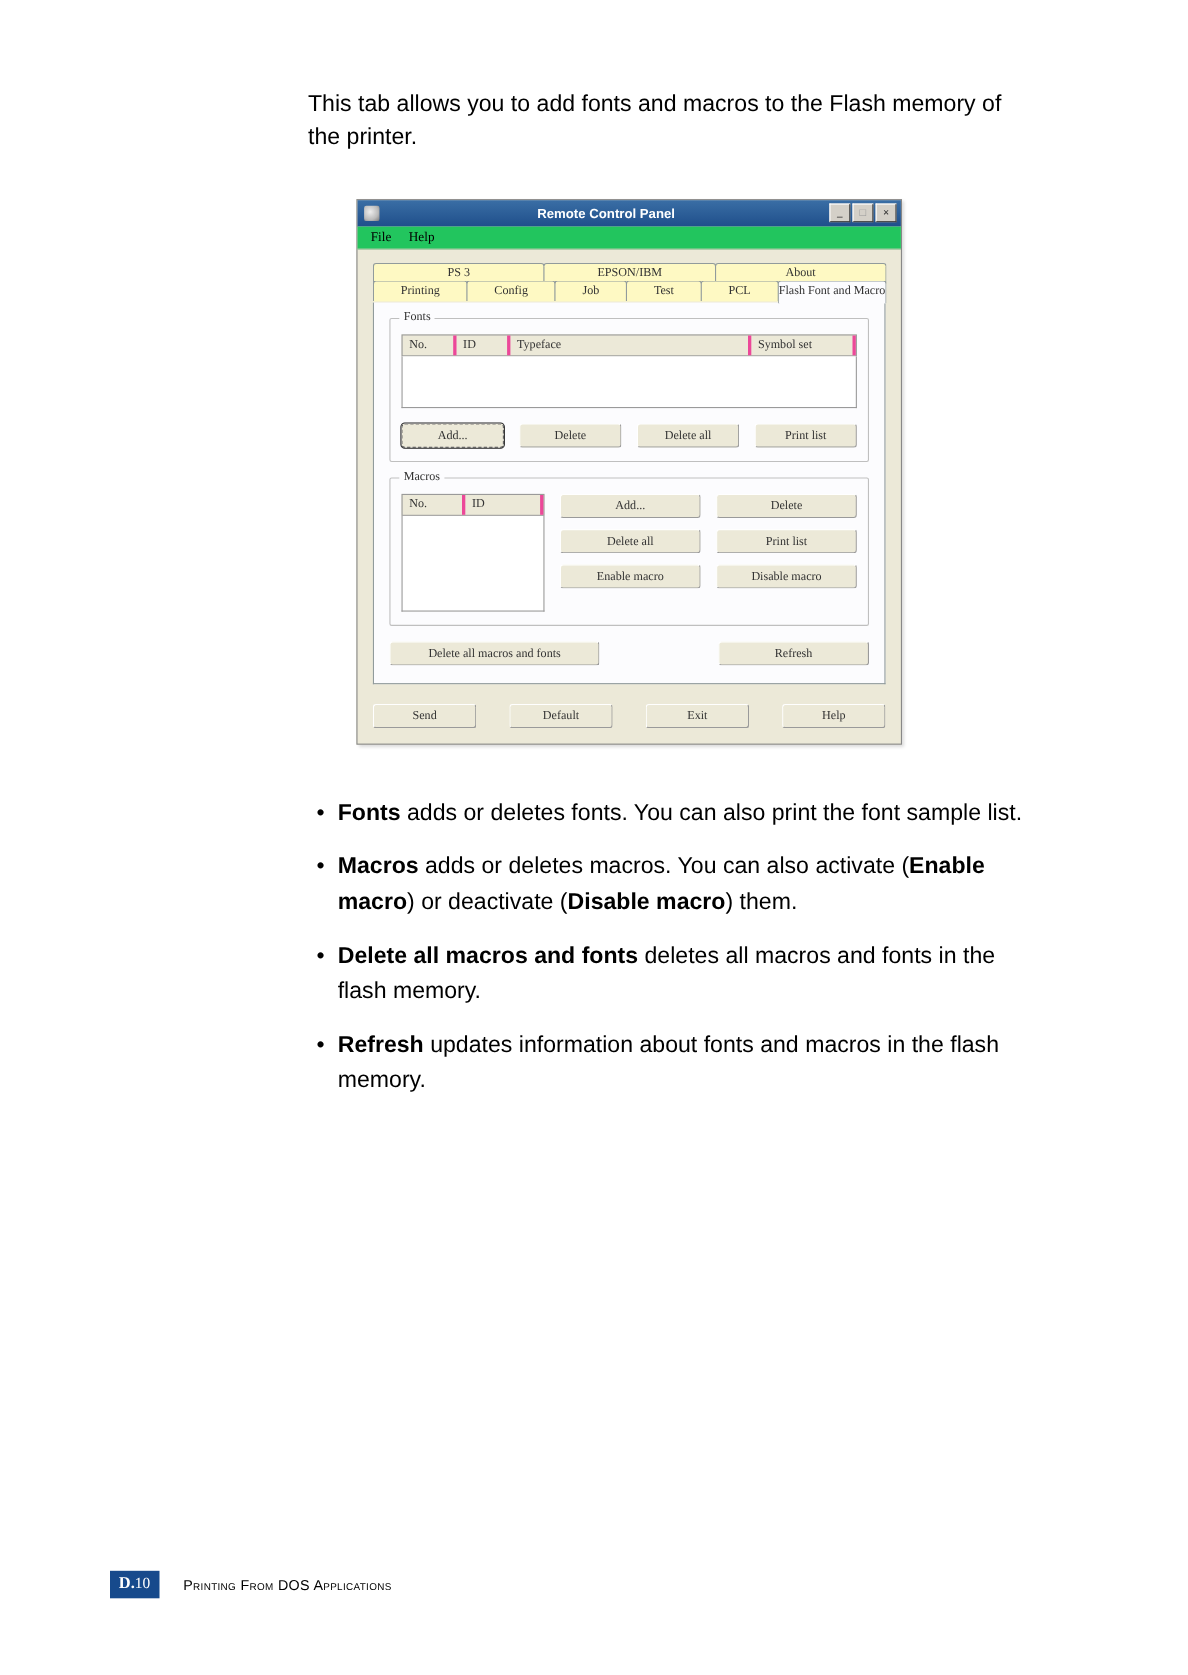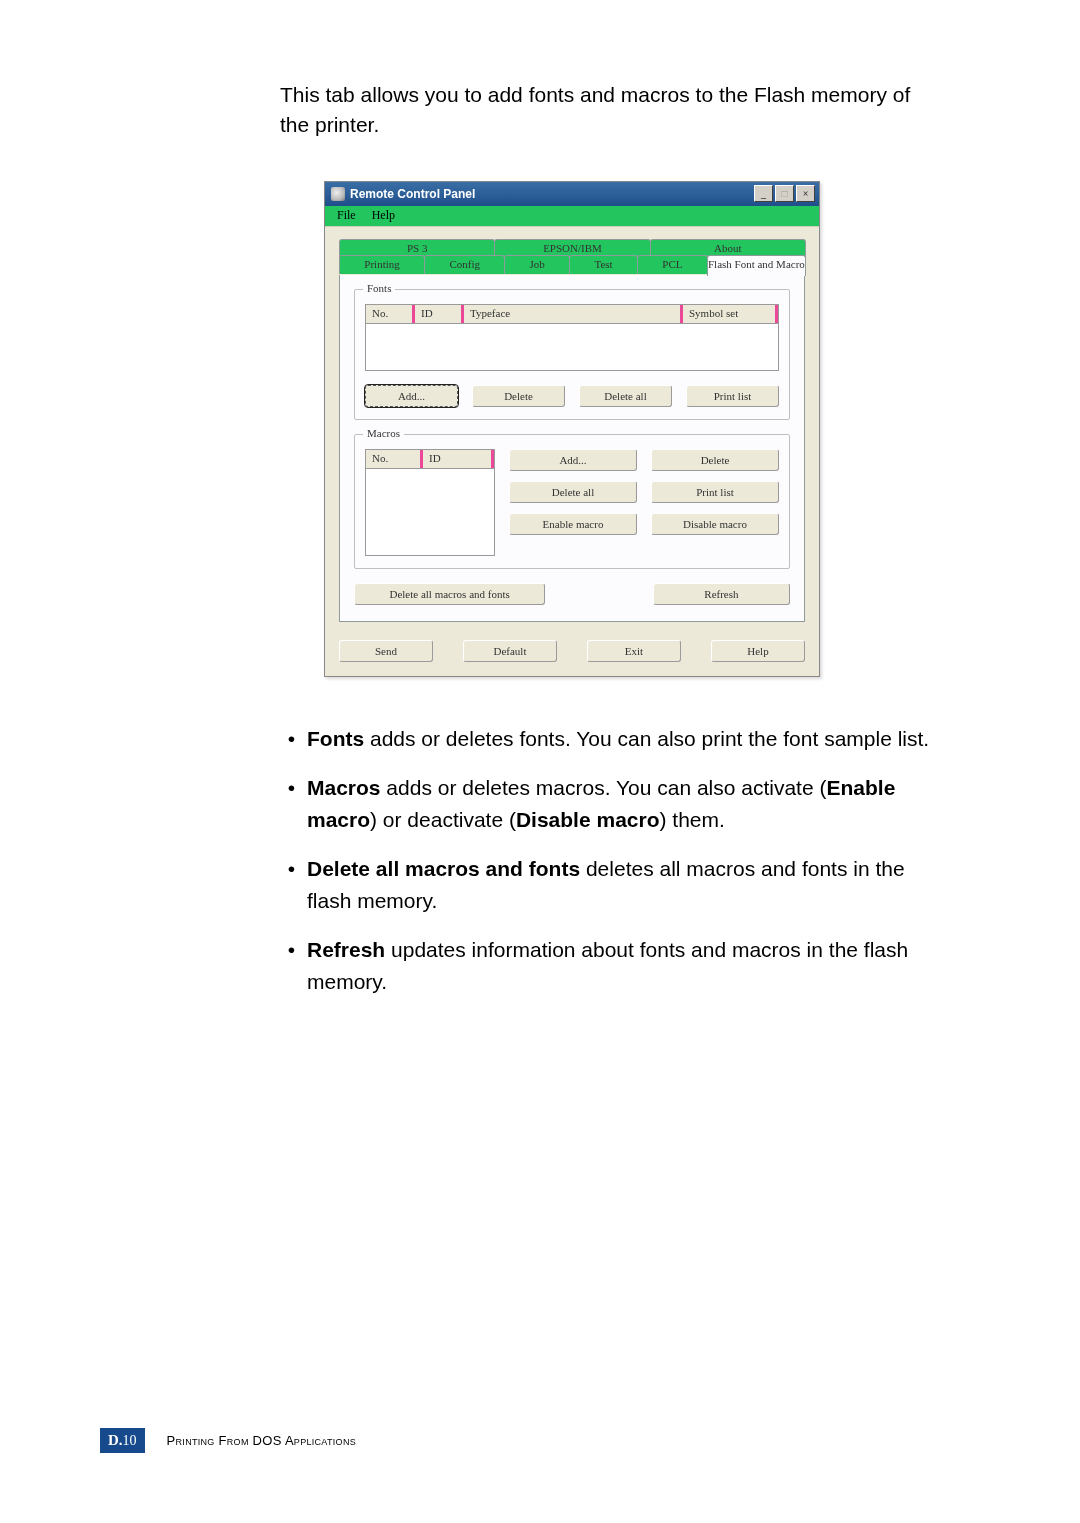--- a/index.html
+++ b/index.html
@@ -7,33 +7,33 @@
   .content{position:absolute;left:280px;top:80px;width:650px;}
   h2.heading{font-size:22px;font-weight:bold;margin:0 0 22px 0;}
   p.intro{font-size:21px;line-height:1.45;margin:0 0 40px 0;}
   .bullets{font-size:21px;line-height:1.5;padding-left:1em;}
   .bullets li{margin-bottom:18px;padding-left:6px;}
   .bullets li::marker{content:"• ";}
 
   
   .dlg-wrap{margin:0 0 46px 44px;}
   .dlg{width:494px;border:1px solid #888;background:#ece9d8;box-shadow:2px 2px 3px rgba(0,0,0,.15);}
-  .titlebar{height:24px;background:linear-gradient(#3a6ea5,#1f4f8b);display:flex;align-items:center;padding:0 4px 0 6px;}
+  .titlebar{height:24px;background:linear-gradient(#3a6ea5,#1f4f8b);display:flex;align-items:center;padding:0 4px 0 6px;text-align:center;}
   .titlebar .ticon{width:14px;height:14px;background:radial-gradient(circle at 40% 40%,#eee,#bbb 60%,#777);border-radius:2px;margin-right:5px;}
   .titlebar .ttext{color:#fff;font-family:Tahoma,Verdana,sans-serif;font-size:12px;font-weight:bold;flex:1;}
   .titlebar .tbtn{width:17px;height:15px;background:#d4d0c8;border:1px solid #fff;border-right-color:#404040;border-bottom-color:#404040;margin-left:2px;display:flex;align-items:center;justify-content:center;font-family:Tahoma;font-size:10px;font-weight:bold;color:#333;}
   .titlebar .tbtn.dis{color:#999;}
   .menubar{height:20px;background:#22c55e;display:flex;align-items:center;padding:0 4px;font-family:Tahoma;font-size:12px;border-bottom:1px solid #d0ccba;}
   .menubar div{padding:2px 8px;}
   .dlg-body{padding:12px 14px 14px;font-family:Tahoma;font-size:12px;color:#333;}
   .tabs{position:relative;height:36px;}
   .tabrow{display:flex;position:absolute;left:0;right:0;}
   .tabrow.r1{top:0;}
   .tabrow.r2{top:16px;}
-  .tab{flex:1 1 auto;height:18px;line-height:17px;text-align:center;background:#22c55e;border:1px solid #919b9c;border-bottom:none;border-top-left-radius:3px;border-top-right-radius:3px;font-size:11px;margin-right:-1px;}
+  .tab{flex:1 1 auto;height:18px;line-height:17px;text-align:center;background:#fef9c3;border:1px solid #919b9c;border-bottom:none;border-top-left-radius:3px;border-top-right-radius:3px;font-size:11px;margin-right:-1px;}
   .tab.wide{flex:2;}
   .tab.active{background:#fcfcfe;position:relative;z-index:2;height:20px;}
   .panel{border:1px solid #919b9c;background:#fcfcfe;padding:14px 14px 16px;border-top:none;}
 
   .group{border:1px solid #bfbfbf;border-radius:2px;padding:14px 10px 12px;margin-bottom:14px;position:relative;background:#fcfcfe;}
   .group-title{position:absolute;top:-8px;left:8px;background:#fcfcfe;padding:0 4px;font-size:11px;color:#333;}
   .listhead{display:flex;border:1px solid #9a9a9a;background:#ece9d8;height:18px;}
   .listhead span{font-size:11px;padding:2px 6px;border-right:3px solid #ec4899;}
   .btnrow{display:flex;gap:14px;margin-top:14px;}
   .btn{height:22px;line-height:20px;text-align:center;background:#ece9d8;border:1px solid #9a9a9a;border-top-color:#fff;border-left-color:#fff;border-radius:3px;font-size:11px;box-sizing:border-box;}

